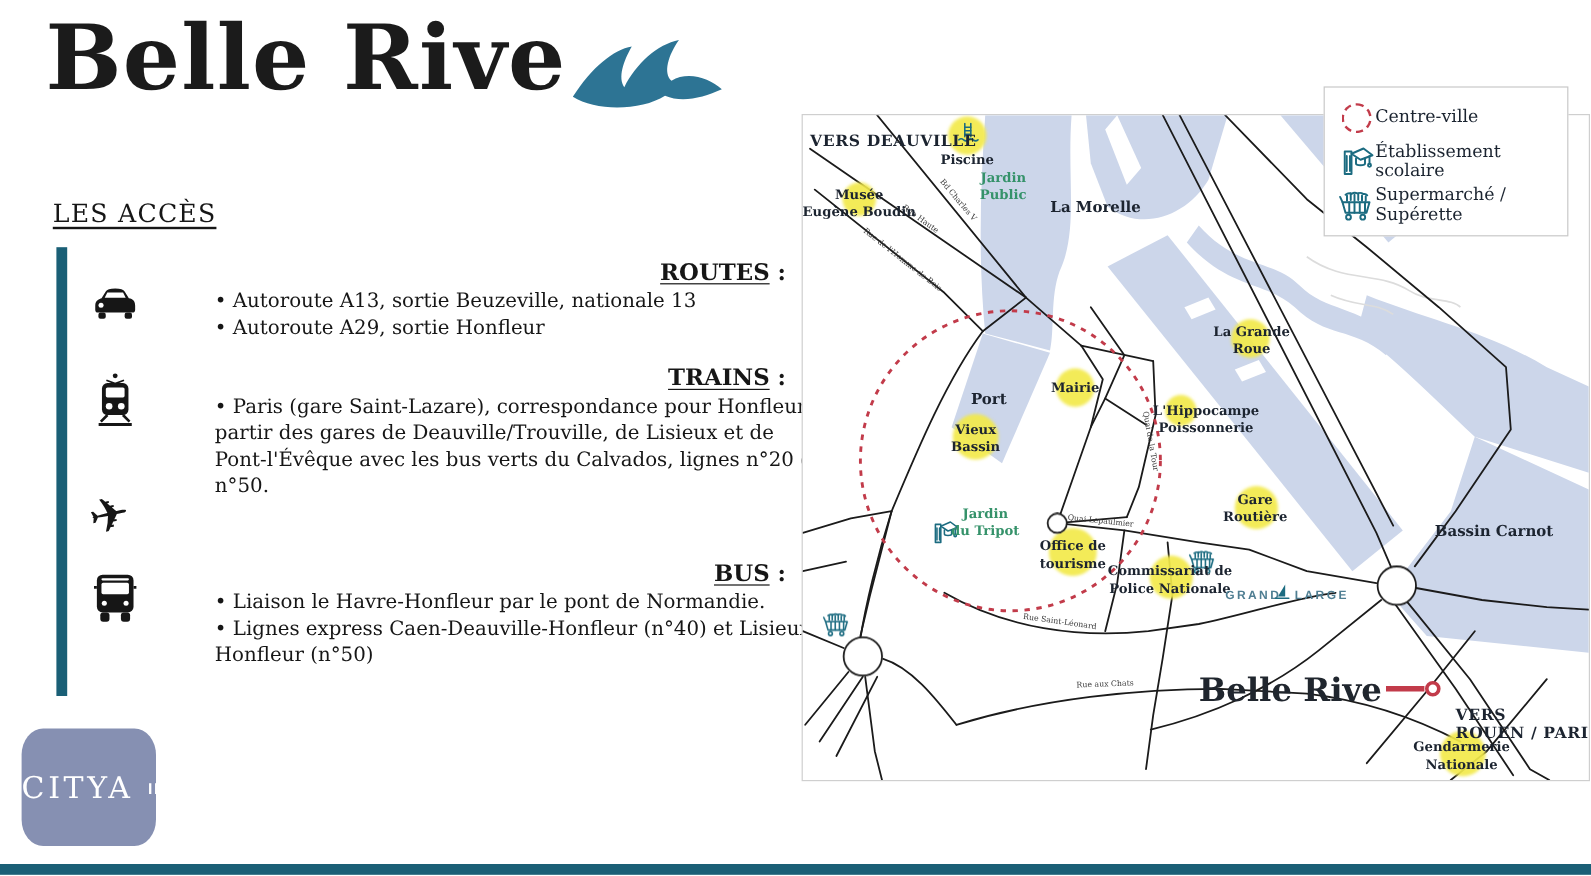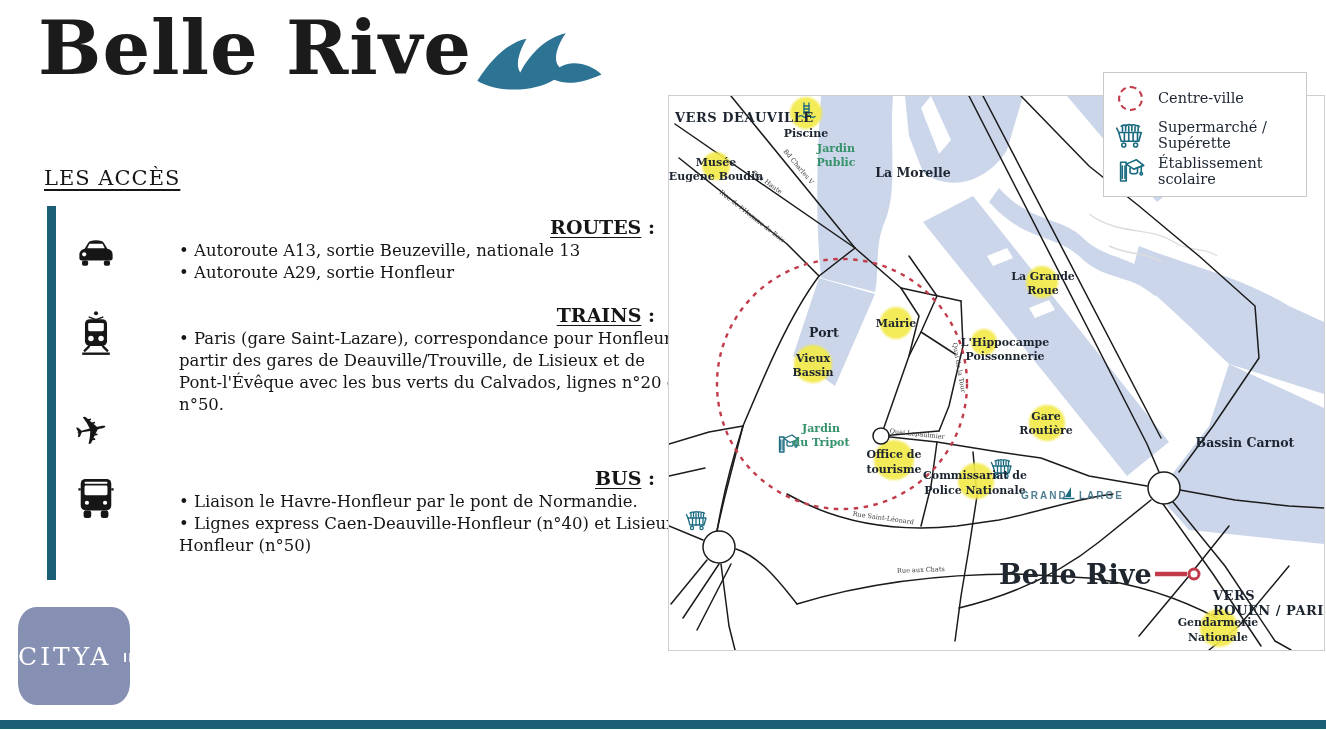--- a/index.html
+++ b/index.html
@@ -57,21 +57,21 @@
   .lbl-vers{font-size:13px;font-weight:bold;text-anchor:start;letter-spacing:.5px;}
   .road-lbl{font-size:6.5px;fill:#3a3a3a;text-anchor:middle;}
   .br-label{font-size:27px;font-weight:bold;text-anchor:start;fill:#20262e;}
   .gl{font-family:"Liberation Sans","DejaVu Sans",sans-serif;font-size:10px;font-weight:bold;
      letter-spacing:2px;fill:var(--grand-large);text-anchor:start;}
   .tealdraw{stroke:#1b6b80;fill:none;stroke-width:1.3;stroke-linecap:round;stroke-linejoin:round;}
 
   
   .legend{left:1103px;top:72px;width:204px;height:125px;background:#fff;border:1px solid #c9c9c9;
     padding:9px 10px;display:flex;flex-direction:column;justify-content:space-between;z-index:5;}
-  .legend-row{display:flex;align-items:center;gap:12px;}
+  .legend-row{display:flex;align-items:center;gap:0;}
   .legend-icon{width:32px;height:32px;flex:0 0 32px;display:flex;align-items:center;justify-content:center;}
   .dash-circle{width:25px;height:25px;border:2.2px dashed var(--red);border-radius:50%;}
   .legend-label{font-size:14.5px;color:#1b2430;}
 </style>
 </head>
 <body>
 
 <svg width="0" height="0" style="position:absolute" aria-hidden="true">
   <defs>
     <g id="sym-school">
@@ -342,28 +342,28 @@
 <div class="abs legend">
   <div class="legend-row">
     <span class="legend-icon">
         <span class="dash-circle"></span>
       </span>
     <span class="legend-label">Centre-ville</span>
   </div>
   <div class="legend-row">
     <span class="legend-icon">
       <svg width="30" height="30" viewBox="0 0 24 24">
+          <use href="#sym-school"></use>
+        </svg>
+    </span>
+    <span class="legend-label">Établissement scolaire</span>
+  </div>
+  <div class="legend-row">
+    <span class="legend-icon">
+      <svg width="30" height="30" viewBox="0 0 24 24">
           <use href="#sym-cart"></use>
         </svg>
     </span>
     <span class="legend-label">Supermarché / Supérette</span>
   </div>
-  <div class="legend-row">
-    <span class="legend-icon">
-      <svg width="30" height="30" viewBox="0 0 24 24">
-          <use href="#sym-school"></use>
-        </svg>
-    </span>
-    <span class="legend-label">Établissement scolaire</span>
-  </div>
 </div>
 
 <div class="abs bottom-bar"></div>
 
 </body></html>

